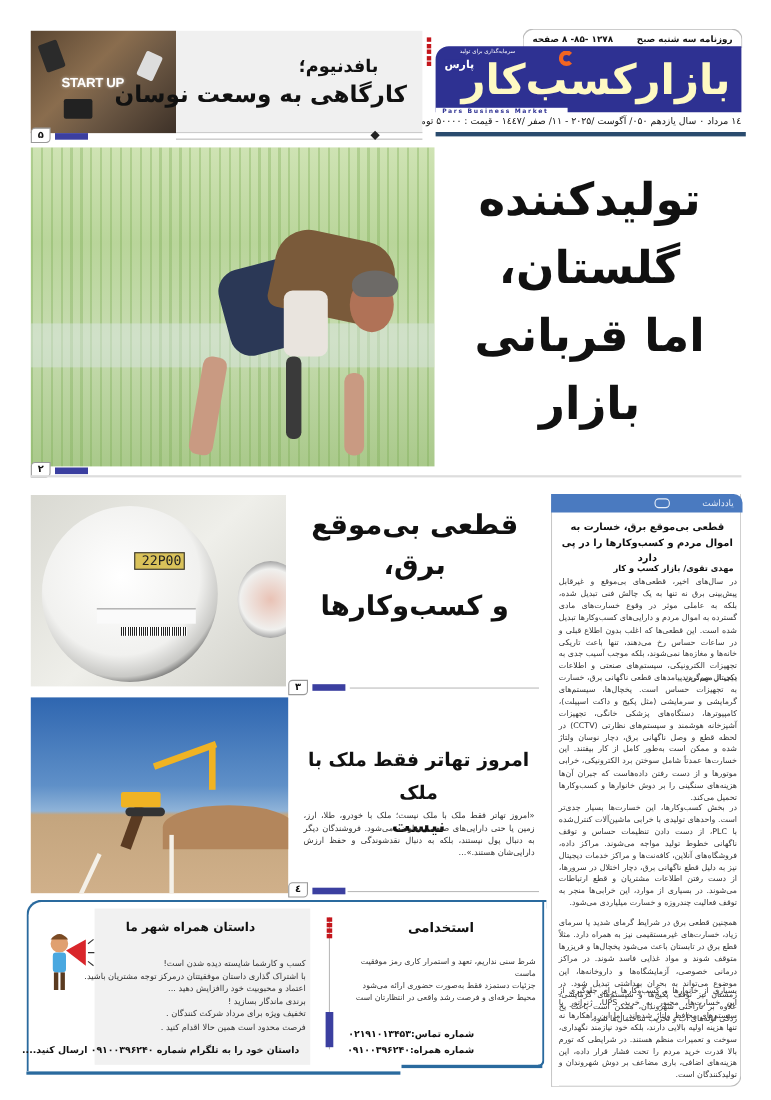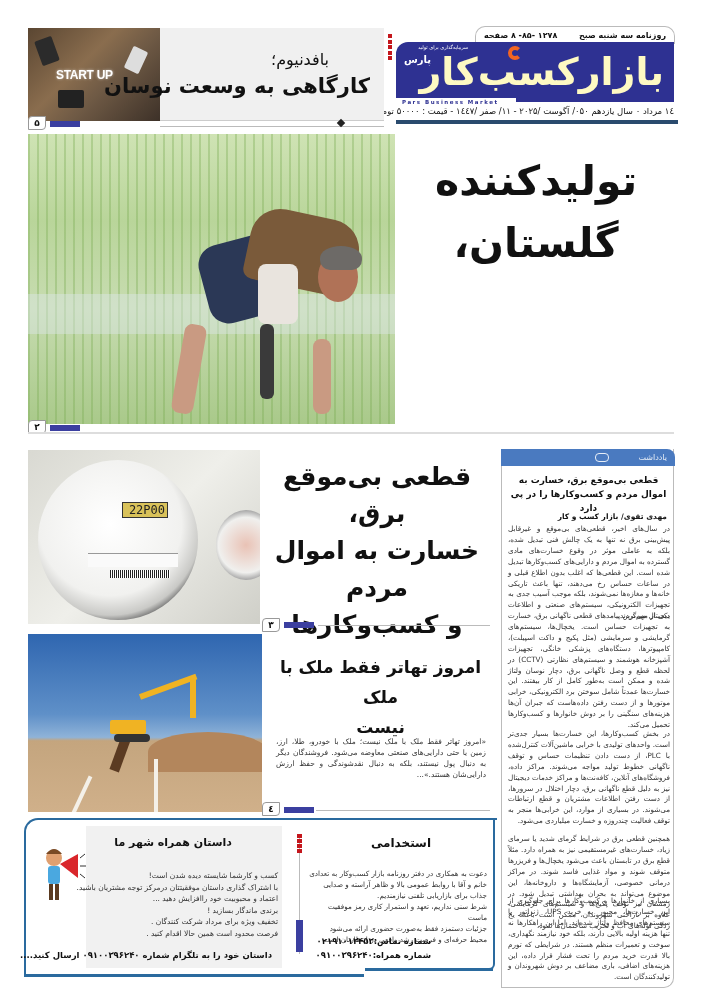--- a/index.html
+++ b/index.html
@@ -22,21 +22,21 @@
   #masthead .red-squares { position: absolute; left: 8px; top: 8px; width: 4px; }
   #masthead .red-squares span { display: block; width: 4px; height: 4px; background: #c4161c; margin-bottom: 1.5px; }
 
   
   #teaser { left: 28px; top: 28px; width: 356px; height: 93px; background: #f0f0f0; border-bottom: 1px solid #ccc; }
   #teaser .img { position: absolute; left: 0; top: 0; width: 132px; height: 93px; background: linear-gradient(135deg, #5a4632 0%, #8a6d4e 40%, #6f5a45 60%, #3d3128 100%); }
   #teaser .img .su { position: absolute; left: 28px; top: 40px; color: #fff; font-size: 12px; font-weight: bold; font-family: "Liberation Sans", sans-serif; letter-spacing: -0.3px; text-shadow: 0 0 3px rgba(255,255,255,0.6); }
   #teaser .img .dev1 { position: absolute; left: 10px; top: 10px; width: 18px; height: 26px; background: #2b2b2b; border-radius: 2px; transform: rotate(-20deg); }
   #teaser .img .dev2 { position: absolute; left: 100px; top: 20px; width: 16px; height: 24px; background: #ddd; border-radius: 2px; transform: rotate(25deg); }
   #teaser .img .dev3 { position: absolute; left: 30px; top: 62px; width: 26px; height: 18px; background: #222; border-radius: 2px; }
-  #teaser .kicker { position: absolute; right: 55px; top: 22px; font-size: 16px; font-weight: normal; }
+  #teaser .kicker { position: absolute; right: 40px; top: 22px; font-size: 16px; font-weight: bold; }
   #teaser .title { position: absolute; right: 14px; top: 46px; font-size: 21px; font-weight: bold; }
 
   
   .pg-badge { position: absolute; width: 18px; height: 14px; background: #fff; border: 1px solid #999; border-radius: 4px 0 4px 0; font-size: 9px; font-weight: bold; text-align: center; line-height: 13px; }
   .brand-chip { position: absolute; width: 30px; height: 6px; background: #3b3fa0; }
   .rule { position: absolute; height: 1px; background: #bbb; }
 
   
   #hero-img { left: 28px; top: 134px; width: 367px; height: 290px; background: linear-gradient(180deg, #cfe3b4 0%, #b9d59a 30%, #c7dcb0 60%, #a9c98a 100%); overflow: hidden; }
   #hero-img .stripes { position: absolute; inset: 0; background: repeating-linear-gradient(90deg, rgba(120,170,80,0.35) 0 2px, transparent 2px 9px); }
@@ -64,21 +64,21 @@
   
   #s4-img { left: 28px; top: 634px; width: 234px; height: 178px; background: linear-gradient(180deg, #2f66b0 0%, #5f90c8 45%, #8fb3d8 58%, #c4a57e 60%, #d0b08a 100%); overflow: hidden; }
   #s4-img .ground-line1 { position: absolute; left: 50px; top: 140px; width: 4px; height: 50px; background: #f4f0e8; transform: rotate(25deg); }
   #s4-img .ground-line2 { position: absolute; left: 126px; top: 125px; width: 4px; height: 60px; background: #f4f0e8; }
   #s4-img .trench { position: absolute; left: 88px; top: 98px; width: 10px; height: 40px; background: #5b3b22; transform: rotate(20deg); }
   #s4-img .mound { position: absolute; left: 120px; top: 98px; width: 120px; height: 40px; background: #b3865c; border-radius: 50% 50% 0 0; }
   #s4-img .exc-body { position: absolute; left: 82px; top: 86px; width: 36px; height: 14px; background: #f0b323; border-radius: 2px; }
   #s4-img .exc-arm { position: absolute; left: 112px; top: 60px; width: 60px; height: 6px; background: #f0b323; transform: rotate(-20deg); transform-origin: left center; }
   #s4-img .exc-arm2 { position: absolute; left: 162px; top: 44px; width: 6px; height: 40px; background: #f0b323; }
   #s4-img .tracks { position: absolute; left: 86px; top: 100px; width: 36px; height: 8px; background: #333; border-radius: 4px; }
-  #s4-title { left: 268px; top: 652px; width: 225px; font-size: 17px; font-weight: bold; line-height: 30px; text-align: center; }
+  #s4-title { left: 268px; top: 676px; width: 225px; font-size: 17px; font-weight: bold; line-height: 30px; text-align: center; }
   #s4-body { left: 276px; top: 736px; width: 210px; font-size: 7.5px; line-height: 11px; text-align: justify; color: #333; }
 
   
   #editorial { left: 501px; top: 449px; width: 173px; height: 539px; border: 1px solid #bbb; border-top: none; border-radius: 0 0 10px 0; }
   #editorial .hdr { position: absolute; left: -1px; top: 0; width: 174px; height: 17px; background: #4a7ac0; border-radius: 0 8px 0 0; color: #e7eef8; font-size: 8px; line-height: 17px; padding-right: 8px; text-align: right; }
   #editorial .hdr .quote-ico { position: absolute; left: 94px; top: 4px; width: 14px; height: 9px; border: 1.5px solid #e7eef8; border-radius: 4px; }
   #editorial .ttl { position: absolute; left: 4px; top: 24px; width: 165px; font-size: 9px; font-weight: bold; line-height: 14px; text-align: center; }
   #editorial .author { position: absolute; right: 6px; top: 63px; font-size: 7.5px; font-weight: bold; }
   #editorial .para { position: absolute; left: 6px; width: 162px; font-size: 7.2px; line-height: 10.9px; text-align: justify; color: #333; }
 
@@ -150,35 +150,35 @@
   <div class="shorts"></div>
     <div class="vest"></div>
     <div class="shirt"></div>
   <div class="arm"></div>
     <div class="head"></div>
     <div class="hair"></div>
 </div>
 <div id="hero-title" class="abs rtl">
   <div>تولیدکننده</div>
   <div>گلستان،</div>
+  <div>اما قربانی بازار</div>
 </div>
 <div class="pg-badge" style="left:28px;top:420px;">۲</div>
 <div class="brand-chip" style="left:50px;top:425px;"></div>
 <div class="rule" style="left:28px;top:432px;width:646px;height:2px;background:#ddd;"></div>
 
 <div id="s3-img" class="abs">
   <div class="meter"></div>
   <div class="lcd">22P00</div>
   <div class="label"></div>
     <div class="barcode"></div>
   <div class="meter2"></div>
 </div>
 <div id="s3-title" class="abs rtl">
   <div>قطعی بی‌موقع برق،</div>
-  <div>خسارت به اموال مردم</div>
   <div>و کسب‌وکارها</div>
 </div>
 <div class="pg-badge" style="left:262px;top:618px;">۳</div>
 <div class="brand-chip" style="left:284px;top:622px;"></div>
 <div class="rule" style="left:318px;top:625px;width:172px;"></div>
 
 <div id="s4-img" class="abs">
   <div class="mound"></div>
     <div class="trench"></div>
   <div class="ground-line1"></div>
@@ -246,20 +246,19 @@
   <div class="vline"></div>
   <div class="red-sq">
       <span></span>
       <span></span>
       <span></span>
       <span></span>
     </div>
   <div class="v-chip"></div>
   <div class="title">استخدامی</div>
   <div class="body">
-    <div>دعوت به همکاری در دفتر روزنامه بازار کسب‌وکار به تعدادی خانم و آقا با روابط عمومی بالا و ظاهر آراسته و صدایی جذاب برای بازاریابی تلفنی نیازمندیم.</div>
     <div>شرط سنی نداریم، تعهد و استمرار کاری رمز موفقیت ماست</div>
     <div>جزئیات دستمزد فقط به‌صورت حضوری ارائه می‌شود</div>
     <div>محیط حرفه‌ای و فرصت رشد واقعی در انتظارتان است</div>
   </div>
   <div class="phone" style="top:110px;">شماره تماس:۰۲۱۹۱۰۱۳۴۵۳</div>
   <div class="phone" style="top:124px;">شماره همراه:۰۹۱۰۰۳۹۶۲۴۰</div>
 </div>
 
 </body></html>

